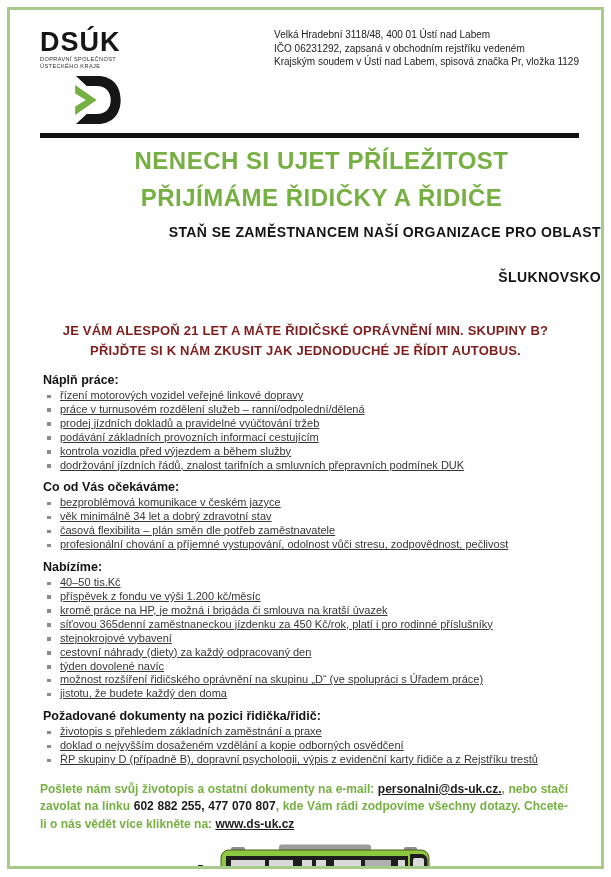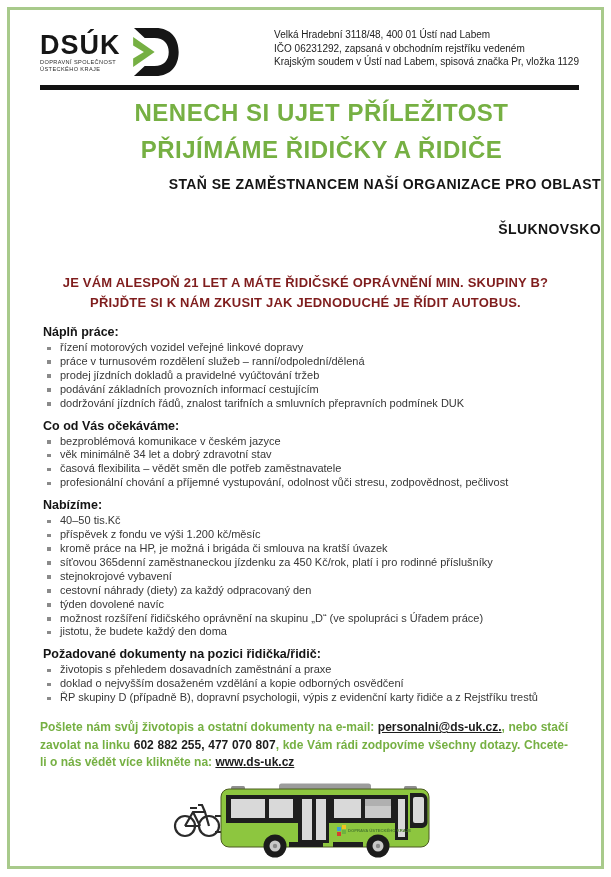--- a/index.html
+++ b/index.html
@@ -7,39 +7,39 @@
     width:611px;height:877px;background:#ffffff;
     font-family:"Liberation Sans",sans-serif;position:relative;overflow:hidden;
   }
   .sheet{
     position:absolute;left:7px;top:7px;right:7px;bottom:8px;
     border:3px solid #a8ca8b;background:#ffffff;box-sizing:border-box;
     overflow:hidden;
   }
   
   .header{display:flex;justify-content:space-between;align-items:flex-start;margin:18px 22px 0 30px;}
-  .logo{display:flex;align-items:center;gap:6px;}
+  .logo{display:flex;align-items:flex-end;gap:6px;flex-direction:column;}
   .logo-abbr{font-size:27px;font-weight:bold;color:#161616;letter-spacing:1px;line-height:28px;}
   .logo-sub{font-size:5.6px;color:#2b2b2b;letter-spacing:.4px;line-height:7px;}
   .logo-mark{margin-top:0;}
   .addr{text-align:left;font-size:10px;line-height:13.5px;color:#222;margin-top:0;}
   .rule{height:5px;background:#121212;margin:9px 22px 0 30px;}
   
   .title{margin-top:4px;text-align:center;color:#76b043;font-weight:bold;font-size:24px;line-height:37px;letter-spacing:.5px;margin-left:32px;}
   .subtitle{margin-top:8px;text-align:right;color:#141414;font-weight:bold;font-size:14px;letter-spacing:.4px;}
   .subtitle.region{margin-top:29px;}
   .question{margin-top:36px;text-align:center;color:#7f1d1d;font-weight:bold;font-size:13px;line-height:20px;letter-spacing:.2px;}
   
   .bodycol{margin:0 18px 0 30px;}
   .section.first{margin-top:12px;}
   .sec-h{margin:8px 3px 2px;font-size:12.5px;font-weight:bold;color:#141414;}
   ul.blist{list-style:none;margin:0;padding:0;}
   ul.blist li{
     position:relative;padding-left:20px;font-size:11px;line-height:13.9px;
-    color:#373737;white-space:nowrap;overflow:hidden;
+    color:#373737;white-space:nowrap;overflow:hidden;text-decoration:underline;
   }
   ul.blist li::before{
     content:"";position:absolute;left:7px;top:5.5px;width:3.5px;height:3.5px;background:#8a8a8a;
   }
   
   .contact{
     margin:14px 15px 0 0;color:#76b043;font-weight:bold;font-size:12px;line-height:17.5px;
     text-align:justify;
   }
   .contact .link{color:#1c1c1c;text-decoration:underline;cursor:pointer;}
@@ -88,30 +88,31 @@
 
   <div class="bodycol">
 
     <div class="section first">
       <div class="sec-h">Náplň práce:</div>
       <ul class="blist">
         <li>řízení motorových vozidel veřejné linkové dopravy</li>
         <li>práce v turnusovém rozdělení služeb – ranní/odpolední/dělená</li>
         <li>prodej jízdních dokladů a pravidelné vyúčtování tržeb</li>
         <li>podávání základních provozních informací cestujícím</li>
+        <li>kontrola vozidla před výjezdem a během služby</li>
         <li>dodržování jízdních řádů, znalost tarifních a smluvních přepravních podmínek DUK</li>
       </ul>
     </div>
 
     <div class="section">
       <div class="sec-h">Co od Vás očekáváme:</div>
       <ul class="blist">
         <li>bezproblémová komunikace v českém jazyce</li>
         <li>věk minimálně 34 let a dobrý zdravotní stav</li>
-        <li>časová flexibilita – vědět směn dle potřeb zaměstnavatele</li>
+        <li>časová flexibilita – plán směn dle potřeb zaměstnavatele</li>
         <li>profesionální chování a příjemné vystupování, odolnost vůči stresu, zodpovědnost, pečlivost</li>
       </ul>
     </div>
 
     <div class="section">
       <div class="sec-h">Nabízíme:</div>
       <ul class="blist">
         <li>40–50 tis.Kč</li>
         <li>příspěvek z fondu ve výši 1.200 kč/měsíc</li>
         <li>kromě práce na HP,  je možná i brigáda či smlouva na kratší úvazek</li>
@@ -120,21 +121,21 @@
         <li>cestovní náhrady (diety) za každý odpracovaný den</li>
         <li>týden dovolené navíc</li>
         <li>možnost rozšíření řidičského oprávnění na skupinu „D“ (ve spolupráci s Úřadem práce)</li>
         <li>jistotu, že budete každý den doma</li>
       </ul>
     </div>
 
     <div class="section">
       <div class="sec-h">Požadované dokumenty na pozici řidička/řidič:</div>
       <ul class="blist">
-        <li>životopis s přehledem dosavadních zaměstnání a praxe</li>
+        <li>životopis s přehledem základních zaměstnání a praxe</li>
         <li>doklad o nejvyšším dosaženém vzdělání a kopie odborných osvědčení</li>
         <li>ŘP skupiny D (případně B), dopravní psychologii, výpis z evidenční karty řidiče a z Rejstříku trestů</li>
       </ul>
     </div>
 
     <p class="contact"><span>Pošlete nám svůj životopis a ostatní dokumenty na e-mail: </span><span class="link">personalni@ds-uk.cz.</span><span>, nebo stačí zavolat na linku </span><span class="dark">602 882 255, 477 070 807</span><span>, kde Vám rádi zodpovíme všechny dotazy. Chcete-li o nás vědět více klikněte na: </span><span class="link">www.ds-uk.cz</span></p>
 
   </div>
 
   <div class="bus-wrap">

